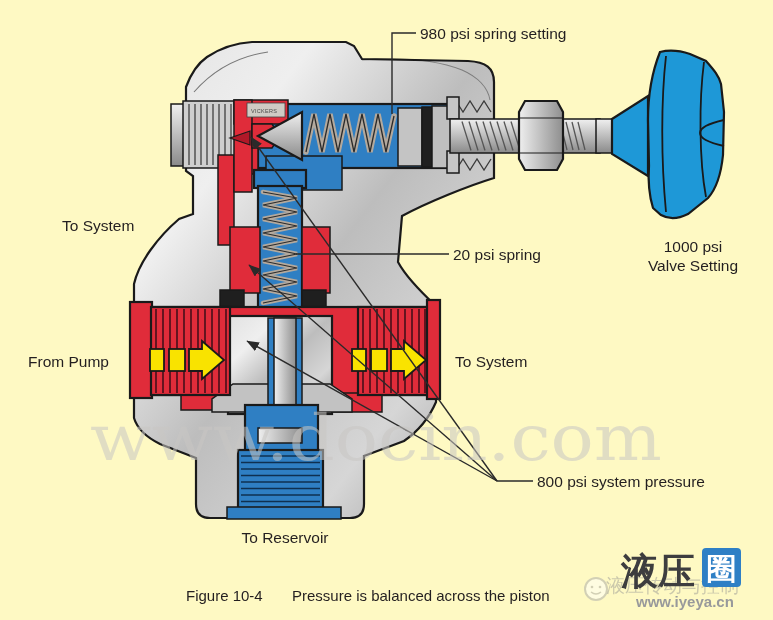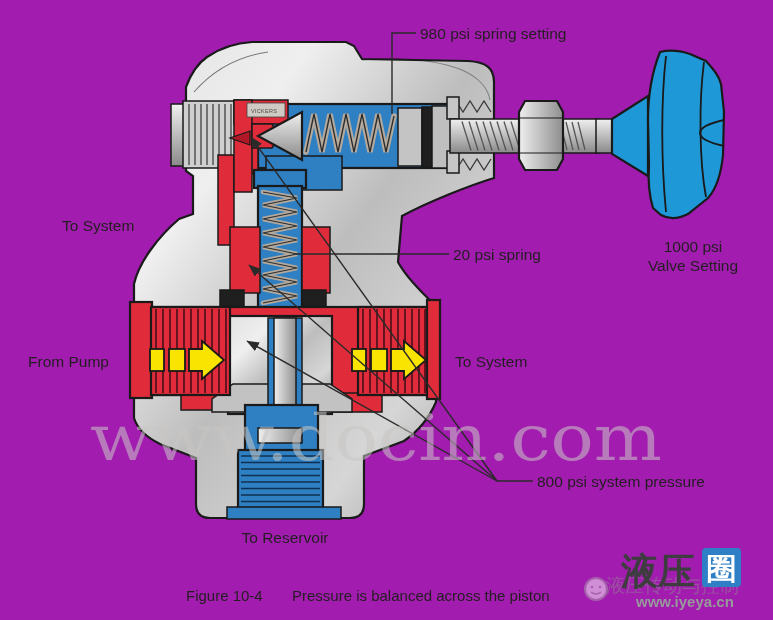--- a/index.html
+++ b/index.html
@@ -1,16 +1,16 @@
 <!DOCTYPE html>
 <html><head>
 <meta charset="utf-8">
 <style>
   html,body{margin:0;padding:0;background:#ffffff;}
-  .stage{position:relative;width:773px;height:620px;background:#a21caf;overflow:hidden;
+  .stage{position:relative;width:773px;height:620px;background:#fef9c3;overflow:hidden;
          font-family:"Liberation Sans",sans-serif;}
   svg{display:block;}
   .lbl{font-family:"Liberation Sans",sans-serif;font-size:15.5px;fill:#231f20;}
   .cap{font-family:"Liberation Sans",sans-serif;font-size:15px;fill:#231f20;}
   .wm{font-family:"DejaVu Serif",serif;font-size:64px;fill:#c9c7c4;opacity:.55;}
   .micro{font-family:"Liberation Sans",sans-serif;font-size:5.5px;fill:#4a4a4a;letter-spacing:.3px;}
   .ln{stroke:#2a2a2a;stroke-width:1.4;fill:none;}
   .outl{stroke:#1a1a1a;stroke-width:2.2;}
   .outl-thin{stroke:#1a1a1a;stroke-width:1.5;}
   .c-red{fill:#e02c3a;}

